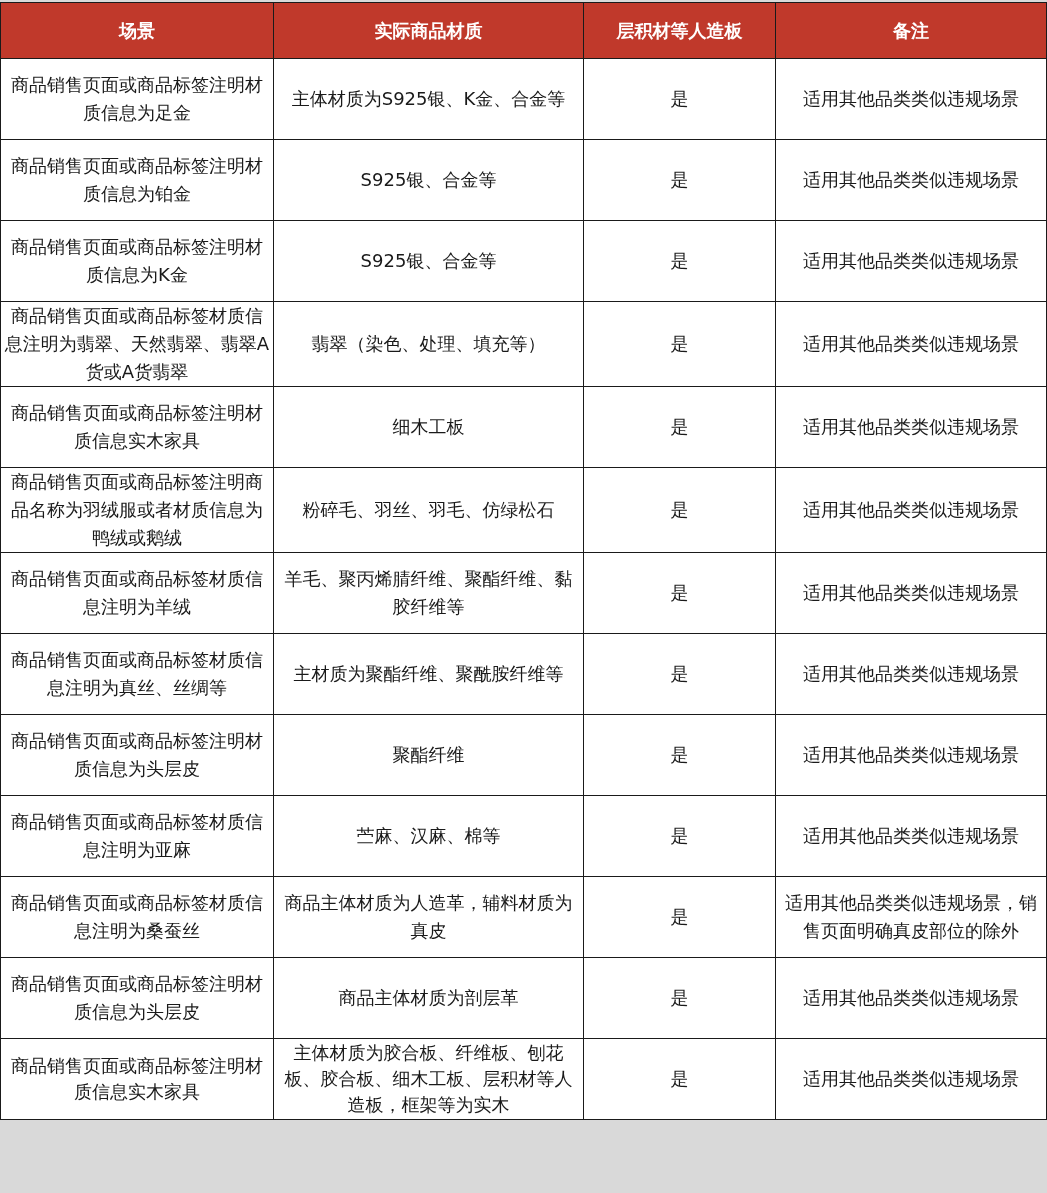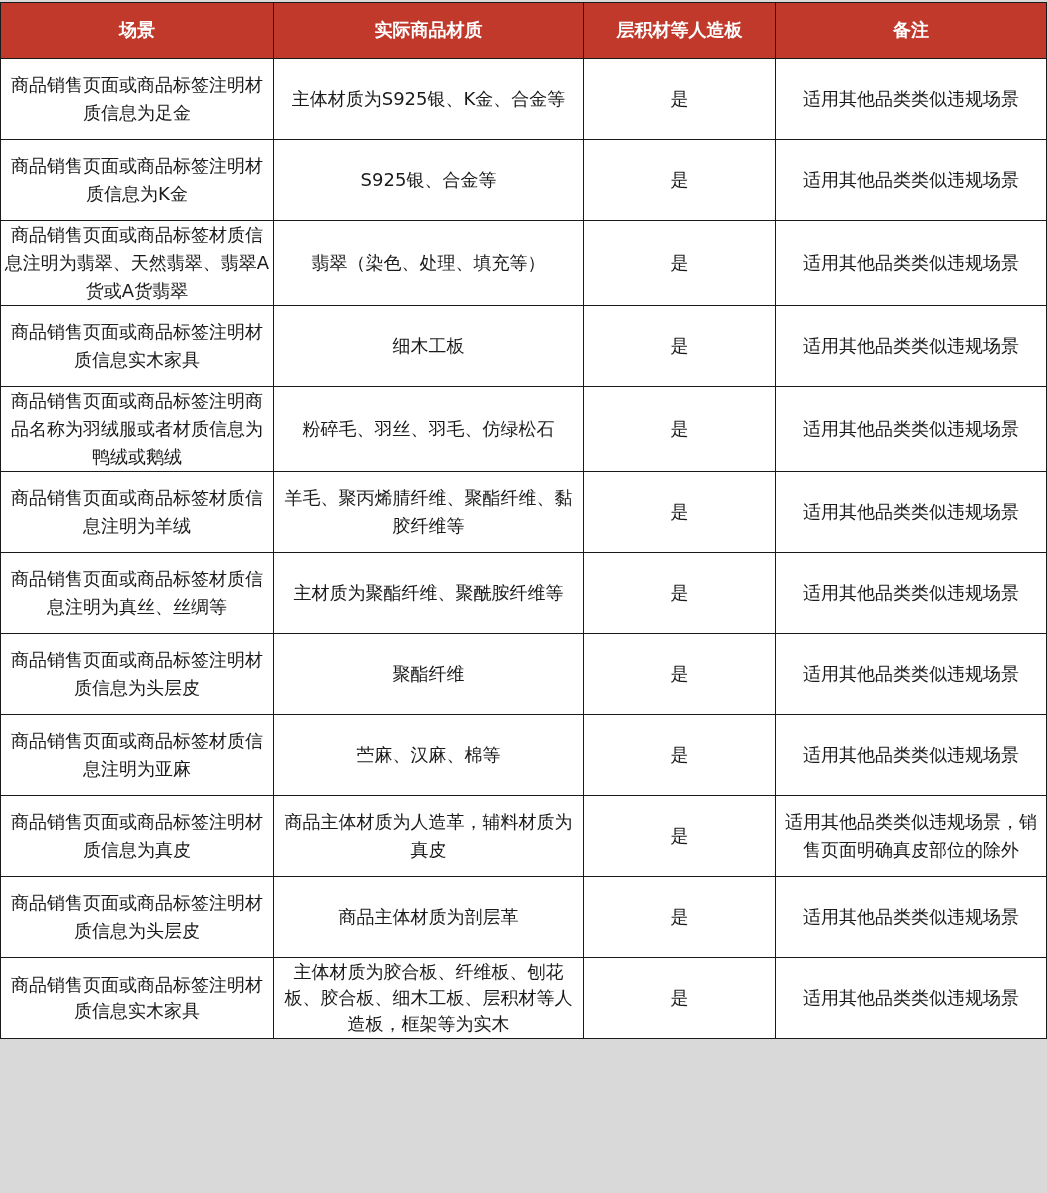--- a/index.html
+++ b/index.html
@@ -24,21 +24,20 @@
     font-size: 18px;
     line-height: 28px;
     word-break: break-all;
   }
   thead th {
     background: #c0392b;
     color: #ffffff;
     font-weight: bold;
     height: 55px;
     font-size: 18px;
-    font-family: Liberation Mono, monospace;
   }
   tbody td { background: #ffffff; height: 80px; }
   tbody tr.last td { height: 80px; line-height: 26px; }
 </style>
 </head>
 <body>
 
 <div class="page">
   <table>
     <colgroup>
@@ -52,20 +51,26 @@
         <th>场景</th>
         <th>实际商品材质</th>
         <th>层积材等人造板</th>
         <th>备注</th>
       </tr>
     </thead>
     <tbody>
       <tr>
         <td>商品销售页面或商品标签注明材质信息为足金</td>
         <td>主体材质为S925银、K金、合金等</td>
+        <td>是</td>
+        <td>适用其他品类类似违规场景</td>
+      </tr>
+      <tr>
+        <td>商品销售页面或商品标签注明材质信息为铂金</td>
+        <td>S925银、合金等</td>
         <td>是</td>
         <td>适用其他品类类似违规场景</td>
       </tr>
       <tr>
         <td>商品销售页面或商品标签注明材质信息为K金</td>
         <td>S925银、合金等</td>
         <td>是</td>
         <td>适用其他品类类似违规场景</td>
       </tr>
       <tr>
@@ -104,21 +109,21 @@
         <td>是</td>
         <td>适用其他品类类似违规场景</td>
       </tr>
       <tr>
         <td>商品销售页面或商品标签材质信息注明为亚麻</td>
         <td>苎麻、汉麻、棉等</td>
         <td>是</td>
         <td>适用其他品类类似违规场景</td>
       </tr>
       <tr>
-        <td>商品销售页面或商品标签注明材质信息为真皮</td>
+        <td>商品销售页面或商品标签材质信息注明为桑蚕丝</td>
         <td>商品主体材质为人造革，辅料材质为真皮</td>
         <td>是</td>
         <td>适用其他品类类似违规场景，销售页面明确真皮部位的除外</td>
       </tr>
       <tr>
         <td>商品销售页面或商品标签注明材质信息为头层皮</td>
         <td>商品主体材质为剖层革</td>
         <td>是</td>
         <td>适用其他品类类似违规场景</td>
       </tr>

